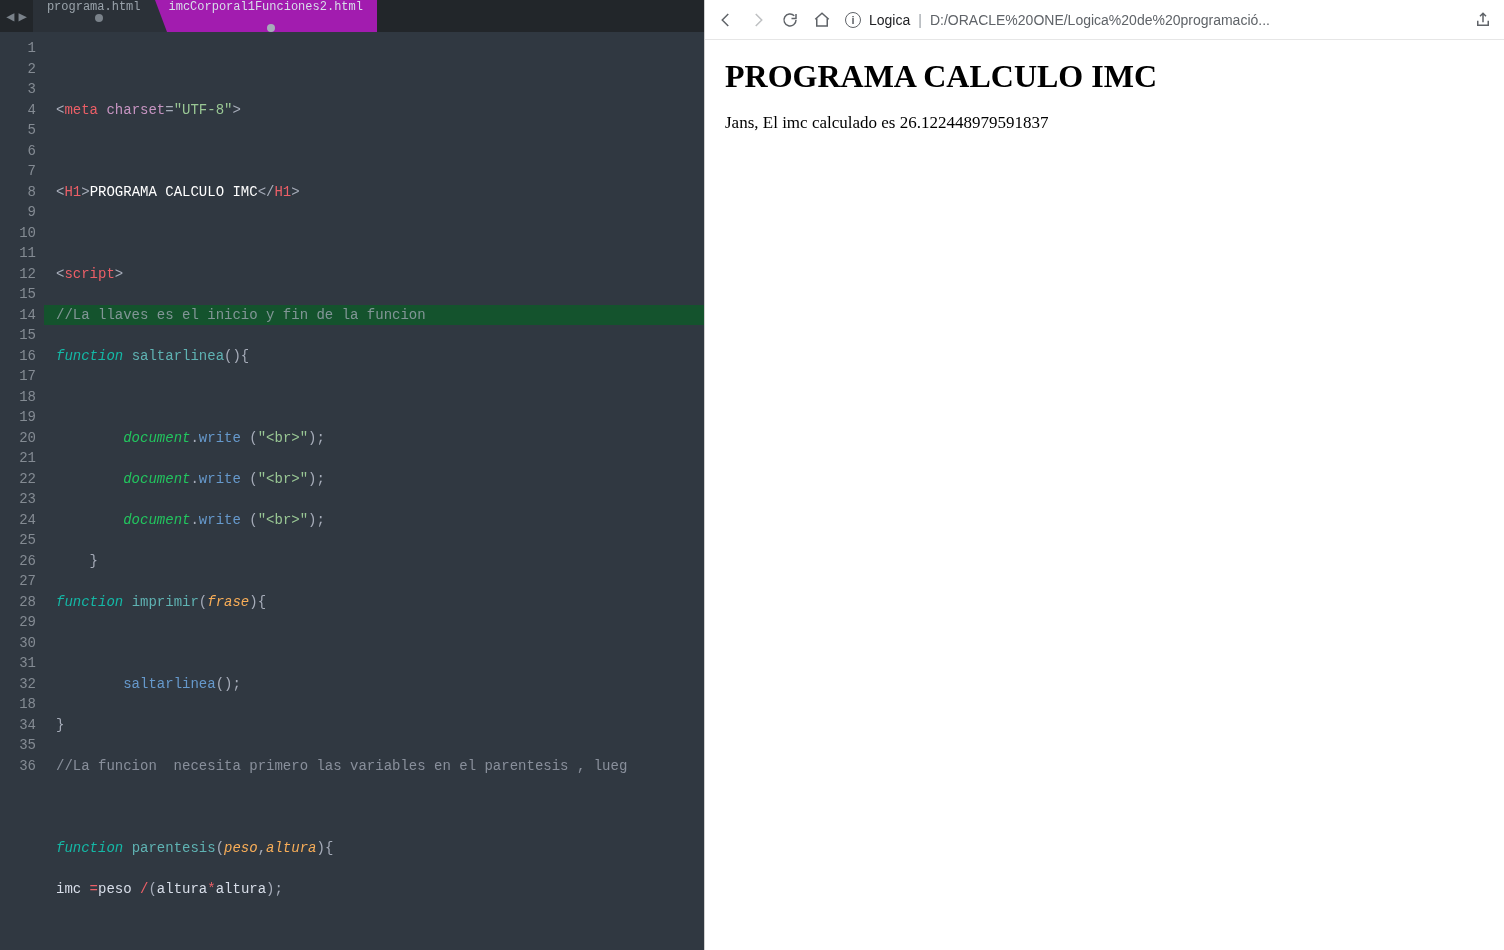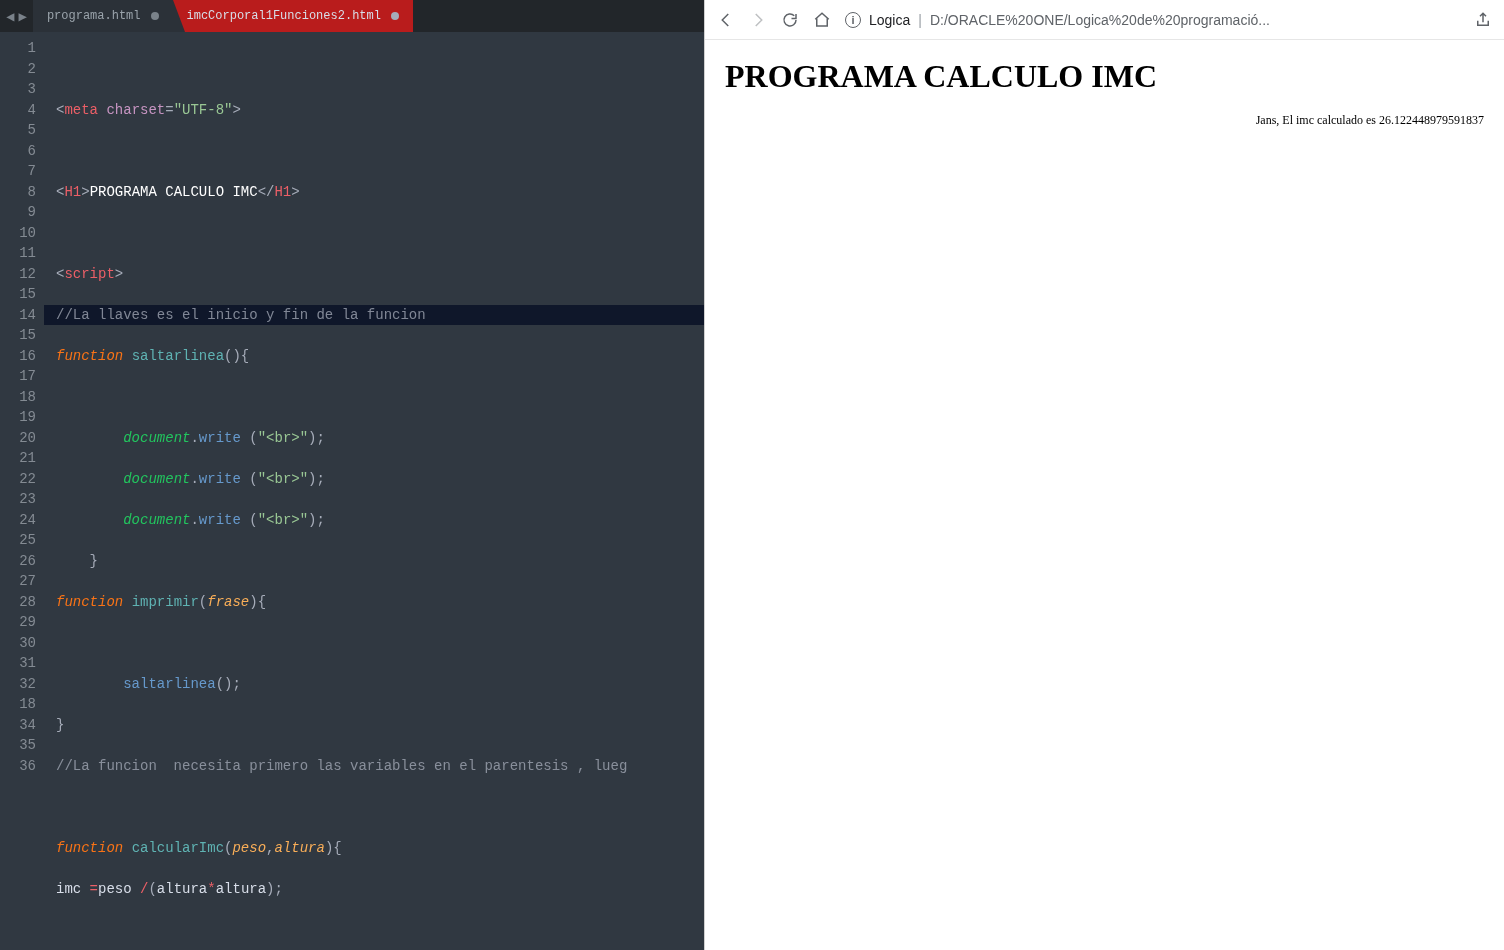--- a/index.html
+++ b/index.html
@@ -2,37 +2,37 @@
 <html><head>
 <meta charset="utf-8">
 <style>
   * { box-sizing: border-box; margin: 0; padding: 0; }
   html, body { width: 1504px; height: 950px; font-family: Consolas, 'Courier New', monospace; overflow: hidden; }
   .app { display: flex; height: 100%; }
   .editor-pane { width: 704px; background: #303841; color: #d8dee9; display: flex; flex-direction: column; }
   .tab-bar { display: flex; align-items: center; background: #22262a; height: 32px; }
   .tab-nav { display: flex; align-items: center; padding: 0 4px; color: #7a828a; font-size: 14px; }
   .tab-nav span { padding: 0 2px; cursor: pointer; }
-  .tab { display: flex; align-items: center; height: 32px; padding: 0 14px; font-size: 12px; color: #9aa3ab; cursor: pointer; position: relative; }
+  .tab { display: flex; align-items: center; height: 32px; padding: 0 14px; font-size: 12px; color: #9aa3ab; cursor: pointer; position: relative; flex-direction: column; }
   .tab.inactive { background: #2b3138; }
-  .tab.active { background: #b91c1c; color: #d8dee9; }
+  .tab.active { background: #a21caf; color: #d8dee9; justify-content: space-between; }
   .tab .dirty { width: 8px; height: 8px; border-radius: 50%; background: #7a828a; margin-left: 10px; }
   .tab.active .dirty { background: #a6acb9; }
   .tab.inactive::after { content:''; position:absolute; right:-12px; top:0; width:0; height:0; border-top:32px solid transparent; border-left:12px solid #2b3138; z-index:1; }
   .editor-body { flex:1; display:flex; overflow:hidden; }
   .gutter { width: 44px; background:#303841; color:#848b93; text-align:right; padding-right:8px; font-size:14px; line-height:20.5px; padding-top:6px; user-select:none; }
   .code-area { flex:1; padding:6px 0 0 12px; font-size:14px; line-height:20.5px; white-space:pre; position:relative; }
   .code-line { height:20.5px; }
-  .code-line.current { background:#0f172a; margin-left:-12px; padding-left:12px; }
+  .code-line.current { background:#14532d; margin-left:-12px; padding-left:12px; }
   
   .punc { color:#a6acb9; }
   .tagc { color:#EC5f67; }   
   .attr { color:#c694c1; }   
   .str  { color:#99c794; }   
-  .kw   { color:#f97316; font-style:italic; }
+  .kw   { color:#14b8a6; font-style:italic; }
   .fnname{ color:#5fb3b3; }  
   .var  { color:#d8dee9; }
   .param{ color:#f9ae58; font-style:italic; }
   .call { color:#6699cc; }   
   .obj  { color:#22c55e; font-style:italic; }
   .dot  { color:#a6acb9; }
   .comment{ color:#a6acb9; opacity:.75; }
   .op   { color:#EC5f67; }
   .white{ color:#ffffff; }
   
@@ -41,21 +41,21 @@
   .tb-icon { width:18px; height:18px; display:flex; align-items:center; justify-content:center; color:#5f6368; }
   .tb-icon svg { width:18px; height:18px; stroke:#5f6368; fill:none; stroke-width:2; }
   .url-area { flex:1; display:flex; align-items:center; gap:8px; color:#5f6368; overflow:hidden; white-space:nowrap; }
   .url-area .info { width:16px; height:16px; border:1.5px solid #5f6368; border-radius:50%; display:flex; align-items:center; justify-content:center; font-size:11px; font-weight:bold; }
   .url-area .label { color:#202124; }
   .url-area .sep { color:#9aa0a6; }
   .url-area .path { color:#5f6368; }
   .share-icon svg { stroke:#5f6368; }
   .page-content { padding:18px 20px; font-family: "Times New Roman", serif; color:#000; }
   .page-content h1 { font-size:32px; font-weight:bold; margin-bottom:18px; }
-  .page-content p { font-size:12px;text-align:right; }
+  .page-content p { font-size:17px; }
 </style>
 </head>
 <body>
 
 <div class="app">
 
   <div class="editor-pane">
     <div class="tab-bar">
       <div class="tab-nav">
         <span>◀</span>
@@ -123,21 +123,21 @@
 <div class="code-line">        <span class="obj">document</span><span class="dot">.</span><span class="call">write</span><span> </span><span class="punc">(</span><span class="str">"&lt;br&gt;"</span><span class="punc">);</span></div>
 <div class="code-line">        <span class="obj">document</span><span class="dot">.</span><span class="call">write</span><span> </span><span class="punc">(</span><span class="str">"&lt;br&gt;"</span><span class="punc">);</span></div>
 <div class="code-line">        <span class="obj">document</span><span class="dot">.</span><span class="call">write</span><span> </span><span class="punc">(</span><span class="str">"&lt;br&gt;"</span><span class="punc">);</span></div>
 <div class="code-line"><span class="punc">    }</span></div>
 <div class="code-line"><span class="kw">function</span> <span class="fnname">imprimir</span><span class="punc">(</span><span class="param">frase</span><span class="punc">){</span></div>
 <div class="code-line"></div>
 <div class="code-line">        <span class="call">saltarlinea</span><span class="punc">();</span></div>
 <div class="code-line"><span class="punc">}</span></div>
 <div class="code-line"><span class="comment">//La funcion  necesita primero las variables en el parentesis , lueg</span></div>
 <div class="code-line"></div>
-<div class="code-line"><span class="kw">function</span> <span class="fnname">calcularImc</span><span class="punc">(</span><span class="param">peso</span><span class="punc">,</span><span class="param">altura</span><span class="punc">){</span></div>
+<div class="code-line"><span class="kw">function</span> <span class="fnname">parentesis</span><span class="punc">(</span><span class="param">peso</span><span class="punc">,</span><span class="param">altura</span><span class="punc">){</span></div>
 <div class="code-line"><span class="var">imc </span><span class="op">=</span><span class="var">peso </span><span class="op">/</span><span class="punc">(</span><span class="var">altura</span><span class="op">*</span><span class="var">altura</span><span class="punc">);</span></div>
 
 
 
 
 
 
 
 
 

